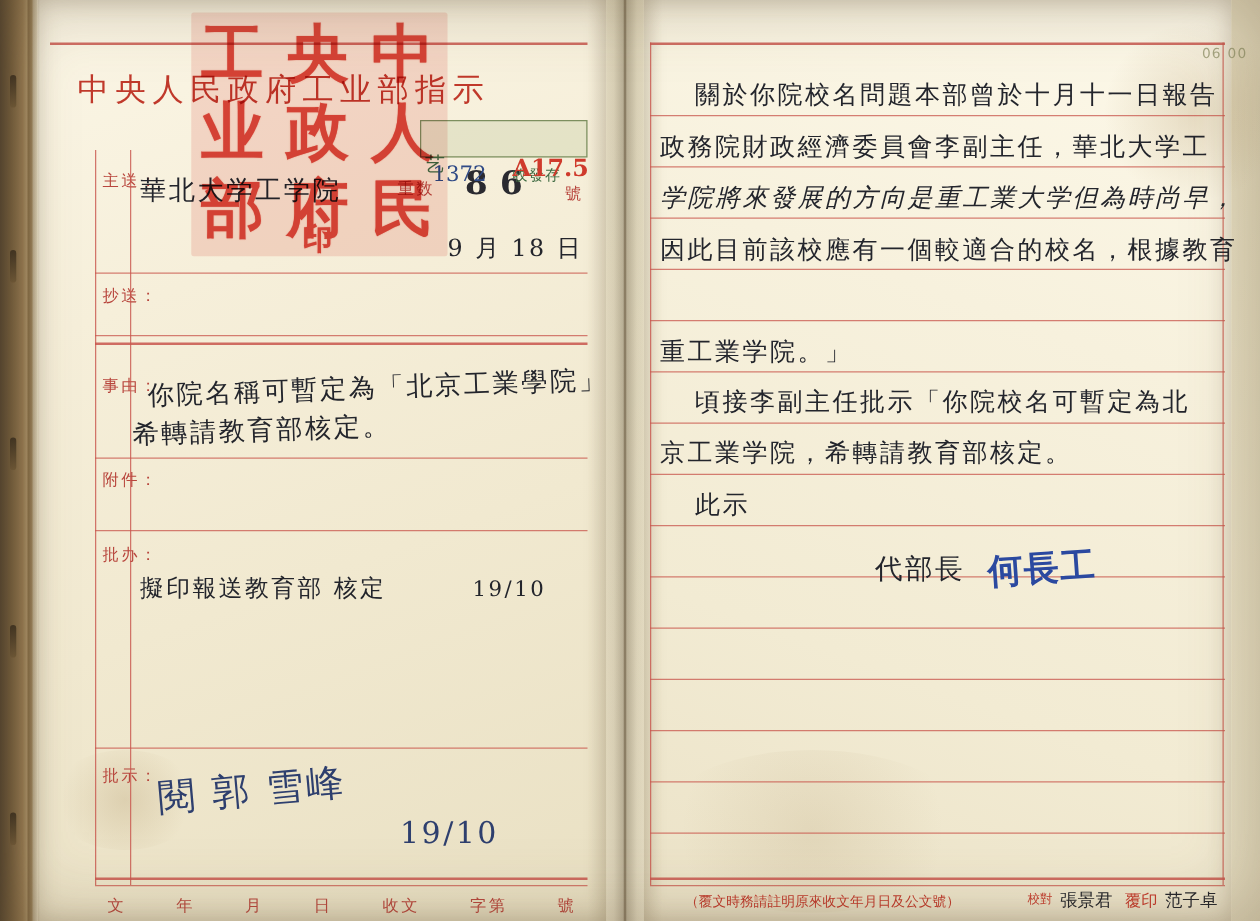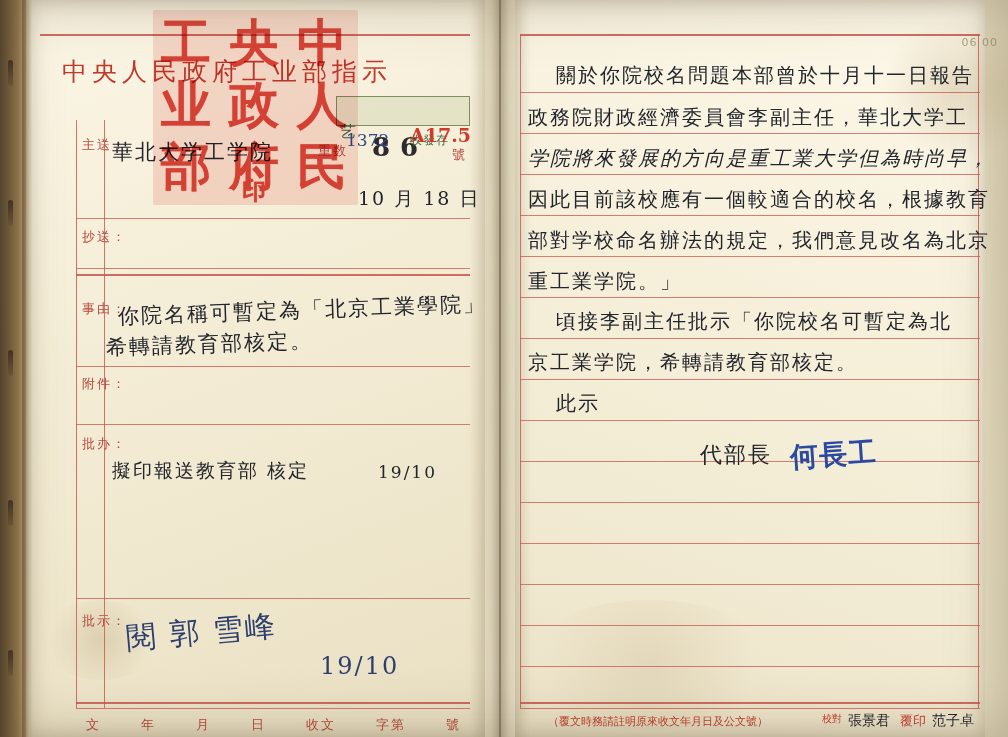--- a/index.html
+++ b/index.html
@@ -195,21 +195,21 @@
   <div class="rline thick" style="left:76px;top:702px;width:394px;"></div>
   <div class="rline" style="left:76px;top:708px;width:394px;"></div>
   <div class="vline" style="left:76px;top:120px;height:588px;"></div>
   <div class="vline" style="left:104px;top:120px;height:588px;"></div>
 
   <div class="hand ink big" style="left:112px;top:138px;">華北大学工学院</div>
 
   <div class="flabel" style="left:318px;top:142px;">重数</div>
   <div class="biggnum" style="left:372px;top:132px;">86</div>
   <div class="flabel" style="left:452px;top:146px;">號</div>
-  <div class="hand ink med" style="left:358px;top:186px;">10 月 18 日</div>
+  <div class="hand ink med" style="left:358px;top:186px;">9 月 18 日</div>
 
   <div class="stampbox" style="left:336px;top:96px;width:132px;height:28px;background:rgba(150,170,110,.18);"></div>
   <div class="greenstamp" style="left:410px;top:100px;margin-top:32px;">收發存</div>
   <div class="greenstamp" style="left:340px;top:122px;font-size:16px;">艺</div>
   <div class="bluenum" style="left:346px;top:98px;font-size:17px;">1372</div>
   <div class="rednum" style="left:410px;top:124px;font-size:19px;font-weight:bold;">A17.5</div>
 
   <div class="seal">
     <div class="block" style="left:0;top:0;width:205px;height:195px;"></div>
     <div class="cell" style="left:136px;top:2px;">中</div>
@@ -262,21 +262,20 @@
   <div class="rline" style="left:520px;top:666px;width:460px;"></div>
   <div class="rline thick" style="left:520px;top:702px;width:460px;"></div>
   <div class="rline" style="left:520px;top:708px;width:460px;"></div>
   <div class="vline" style="left:520px;top:34px;height:674px;"></div>
   <div class="vline" style="left:978px;top:34px;height:674px;"></div>
 
   <div class="hand ink" style="left:556px;top:62px;font-size:20px;">關於你院校名問題本部曾於十月十一日報告</div>
   <div class="hand ink" style="left:528px;top:104px;font-size:20px;">政務院財政經濟委員會李副主任，華北大学工</div>
   <div class="hand ink" style="left:528px;top:145px;font-size:20px;font-style:italic;">学院將來發展的方向是重工業大学但為時尚早，</div>
   <div class="hand ink" style="left:528px;top:186px;font-size:20px;">因此目前該校應有一個較適合的校名，根據教育</div>
-  <div class="hand ink" style="left:528px;top:227px;font-size:20px;">部對学校命名辦法的規定，我們意見改名為北京</div>
   <div class="hand ink" style="left:528px;top:268px;font-size:20px;">重工業学院。」</div>
   <div class="hand ink" style="left:556px;top:308px;font-size:20px;">頃接李副主任批示「你院校名可暫定為北</div>
   <div class="hand ink" style="left:528px;top:349px;font-size:20px;">京工業学院，希轉請教育部核定。</div>
   <div class="hand ink" style="left:556px;top:390px;font-size:20px;">此示</div>
 
   <div class="hand ink" style="left:700px;top:440px;font-size:22px;">代部長</div>
   <div class="bluesig" style="left:790px;top:436px;">何長工</div>
 
   <div class="rfoot">（覆文時務請註明原來收文年月日及公文號）</div>
   <div class="sig-red" style="left:822px;top:712px;font-size:10px;">校對</div>

